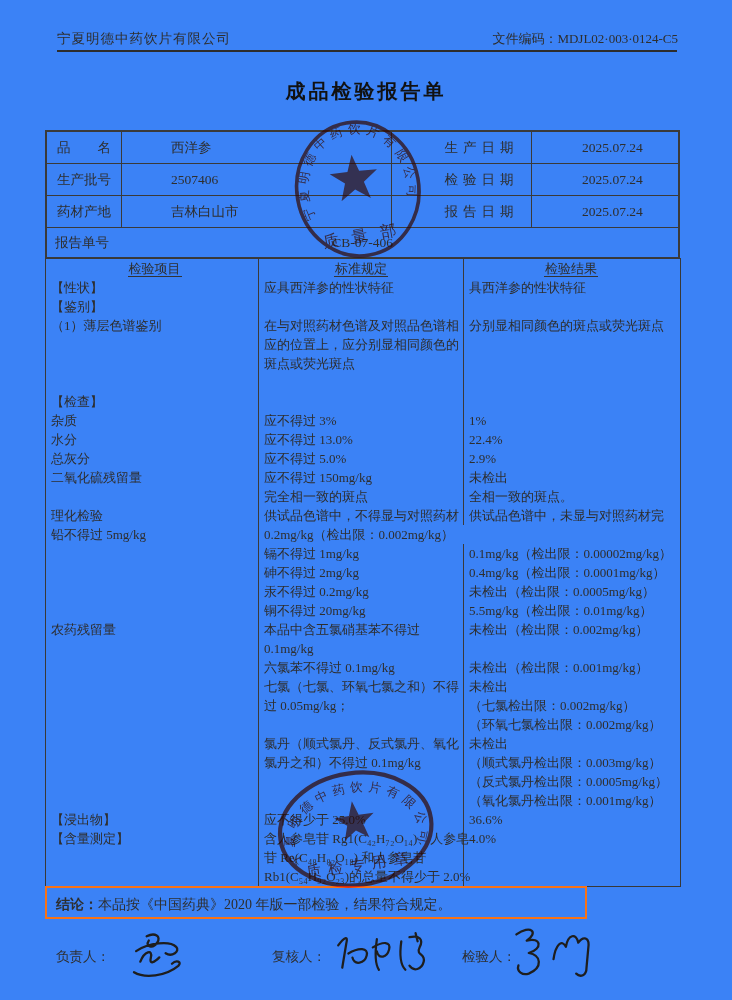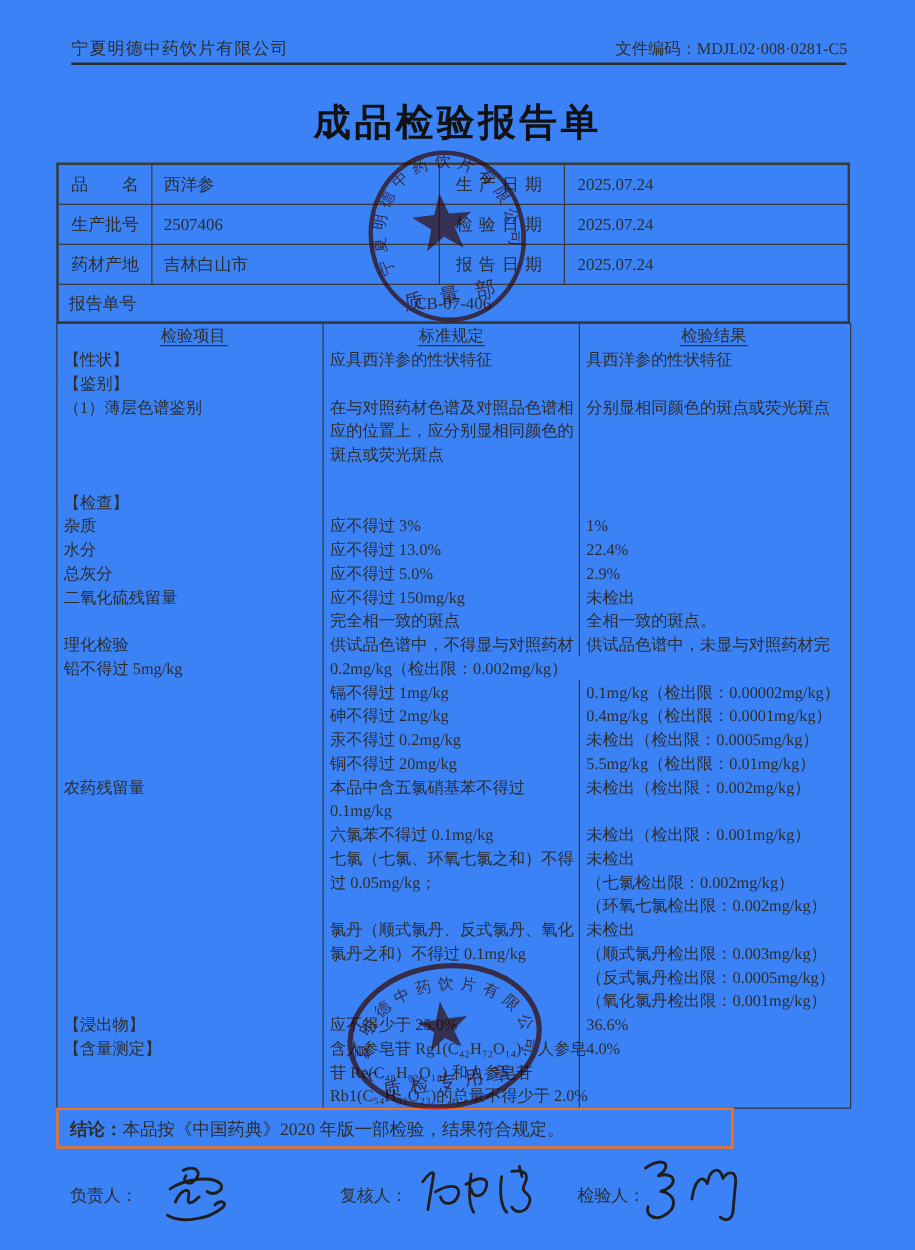--- a/index.html
+++ b/index.html
@@ -6,24 +6,24 @@
   #report-page{
     position:relative;width:732px;height:1000px;background:#3b82f6;
     font-family:"Liberation Serif","DejaVu Serif",serif;color:#2e2e2e;
     overflow:hidden;margin:0 auto;
   }
   
   .company-name{position:absolute;left:57px;top:30px;font-size:13.5px;letter-spacing:1px;}
   .doc-code{position:absolute;right:54px;top:30px;font-size:13px;}
   .header-rule{position:absolute;left:57px;top:50px;width:620px;height:2px;background:#2d2d2d;}
   .report-title{position:absolute;left:0;right:0;top:78px;text-align:center;
-    font-size:30px;font-weight:700;letter-spacing:3px;color:#111;}
+    font-size:20px;font-weight:700;letter-spacing:3px;color:#111;}
   
   .itable{position:absolute;left:45px;top:130px;width:631px;border:2px solid #3a3a3a;background:transparent;}
-  .irow{display:grid;grid-template-columns:75px 230px 100px 226px;height:31px;border-bottom:1px solid #3a3a3a;}
+  .irow{display:grid;grid-template-columns:75px 230px 100px 226px;height:31px;border-bottom:1px solid #3a3a3a;gap:40px;}
   .irow.last{display:block;position:relative;height:29px;border-bottom:none;}
   .ic{line-height:31px;font-size:13.5px;white-space:nowrap;overflow:visible;}
   .ic.lab1{text-align:center;border-right:1px solid #3a3a3a;}
   .ic.val1{padding-left:9px;border-right:1px solid #3a3a3a;}
   .ic.lab2{text-align:center;letter-spacing:5px;border-right:1px solid #3a3a3a;}
   .ic.val2{padding-left:10px;}
   .report-no-label{position:absolute;left:0;top:0;width:120px;padding-left:8px;line-height:29px;font-size:13.5px;}
   .report-no-val{position:absolute;left:0;right:0;top:0;text-align:center;line-height:29px;font-size:13.5px;}
   
   .mtable{position:absolute;left:45px;top:258px;width:634px;border:1px solid #383838;}
@@ -46,21 +46,21 @@
   .stamp text{fill:#d8382b;}
   .stamp .ring{stroke:#d8382b;fill:none;}
   .stamp .star{fill:#da4337;}
 </style>
 </head>
 <body>
 
 <div id="report-page">
 
   <div class="company-name">宁夏明德中药饮片有限公司</div>
-  <div class="doc-code">文件编码：MDJL02·008·0281-C5</div>
+  <div class="doc-code">文件编码：MDJL02·003·0124-C5</div>
   <div class="header-rule"></div>
   <div class="report-title">成品检验报告单</div>
 
   <div class="itable">
     <div class="irow">
       <div class="ic lab1">品　　名</div>
       <div class="ic val1">西洋参</div>
       <div class="ic lab2">生产日期</div>
       <div class="ic val2">2025.07.24</div>
     </div>

